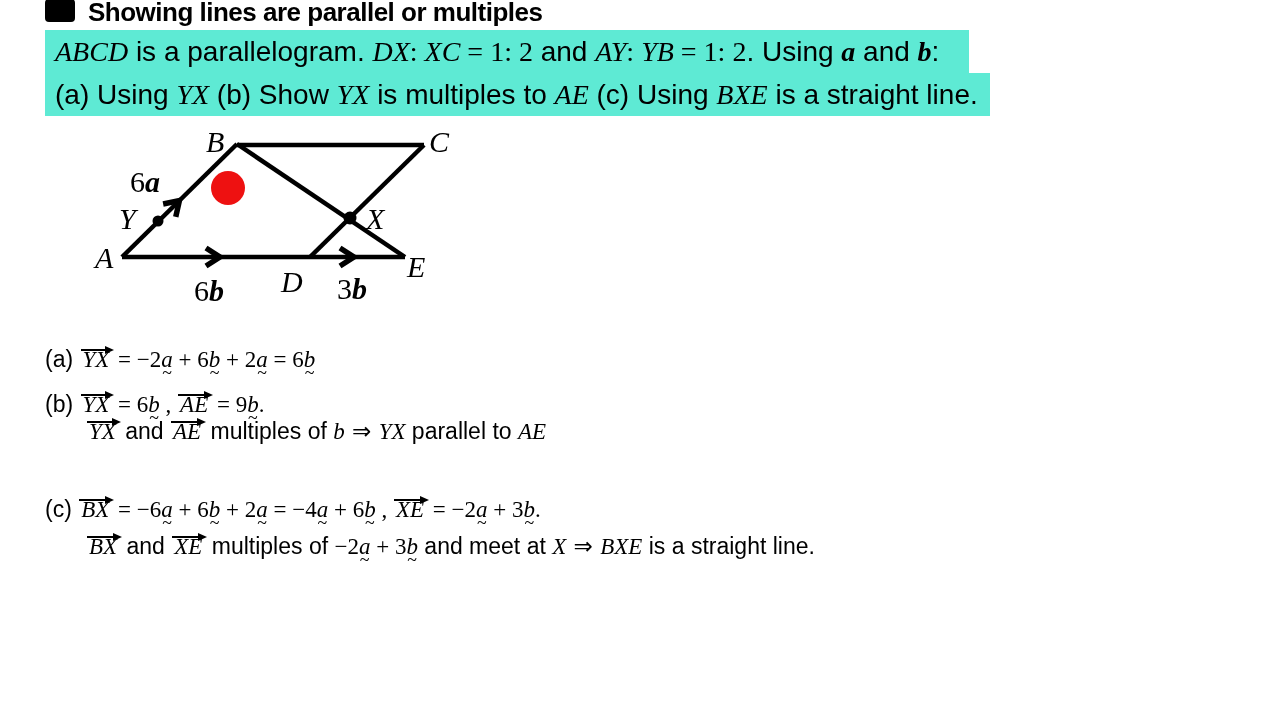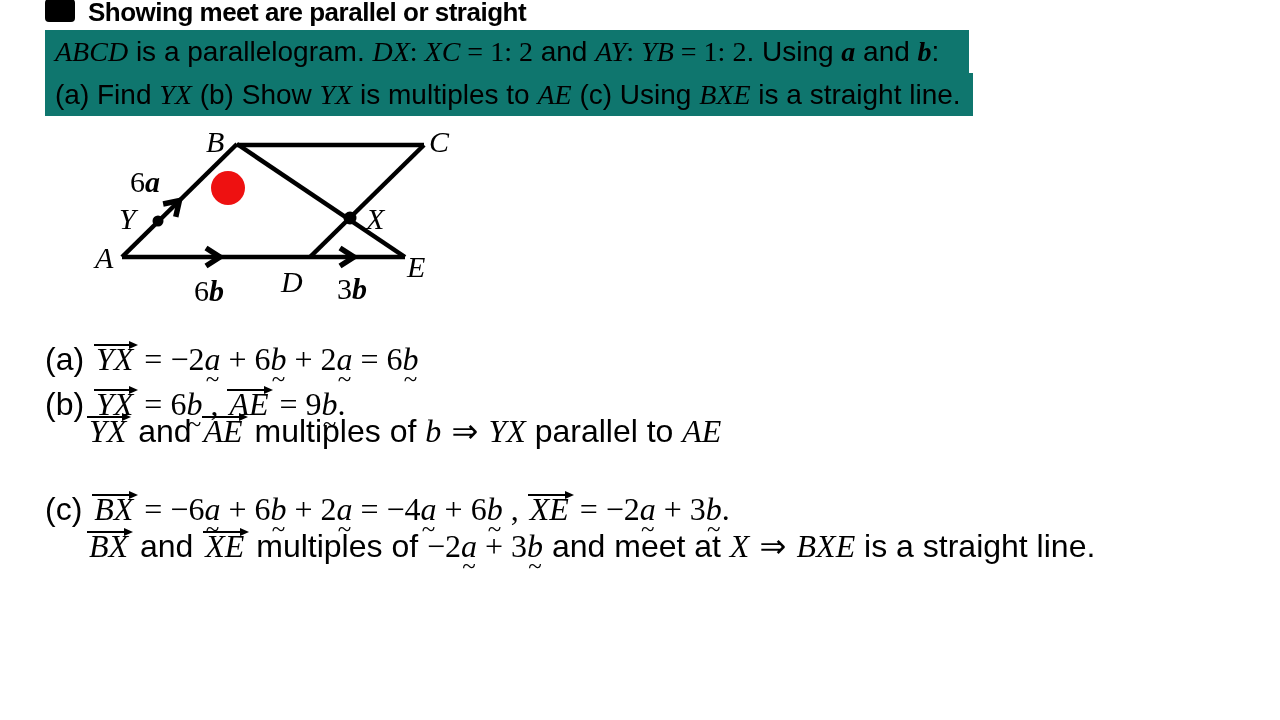--- a/index.html
+++ b/index.html
@@ -7,21 +7,21 @@
        font-family:"Liberation Sans",sans-serif;color:#000;}
   .page{position:absolute;inset:0;}
 
   
   .title-row{position:absolute;left:45px;top:0;height:26px;display:flex;align-items:flex-start;}
   .bullet{width:30px;height:23px;background:#000;border-radius:4px;margin-right:13px;margin-top:-1px;}
   .title-text{font-family:"Liberation Sans",sans-serif;font-weight:bold;font-size:26px;
               line-height:25px;letter-spacing:-0.5px;white-space:nowrap;}
 
   
-  .hl{position:absolute;left:45px;background:#0f766e;height:43px;line-height:43px;
+  .hl{position:absolute;left:45px;background:#5eead4;height:43px;line-height:43px;
       white-space:nowrap;font-size:28px;padding-left:10px;}
   .hl1{top:30px;padding-right:30px;}
   .hl2{top:73px;padding-right:12px;}
 
   
   .tk{white-space:pre;}
   .txt{font-family:"Liberation Sans",sans-serif;}
   .mi {font-family:"Liberation Serif",serif;font-style:italic;}
   .mb {font-family:"Liberation Serif",serif;font-style:italic;font-weight:bold;}
   .mn {font-family:"Liberation Serif",serif;}
@@ -31,21 +31,21 @@
   .vec::before{content:"";position:absolute;left:1px;right:7px;top:1px;border-top:2.2px solid #000;}
   .vec::after{content:"";position:absolute;right:-2px;top:2px;transform:translateY(-50%);
        width:0;height:0;border-left:9px solid #000;border-top:4.5px solid transparent;
        border-bottom:4.5px solid transparent;}
   .ut{font-family:"Liberation Serif",serif;font-style:italic;position:relative;
       display:inline-block;line-height:1.05;}
   .ut::after{content:"~";position:absolute;left:50%;transform:translateX(-50%);
       bottom:-0.62em;font-size:0.78em;font-style:normal;font-family:"Liberation Serif",serif;}
 
   
-  .sol{position:absolute;left:45px;white-space:nowrap;font-size:32px;line-height:34px;height:34px;}
+  .sol{position:absolute;left:45px;white-space:nowrap;font-size:23px;line-height:34px;height:34px;}
   .sol.indent{left:86px;}
   .sol-a {top:342px;}
   .sol-b1{top:387px;}
   .sol-b2{top:414px;}
   .sol-c1{top:484px;margin-top:8px;}
   .sol-c2{top:529px;}
 
   
   .diagram{position:absolute;left:80px;top:118px;width:390px;height:192px;}
   .sv-line{stroke:#000;stroke-width:4.5;fill:none;}
@@ -55,25 +55,25 @@
   .sv-num{font-style:normal;}
   .sv-bold{font-weight:bold;}
 </style>
 </head>
 <body>
 
 <div class="page">
 
   <div class="title-row">
     <div class="bullet"></div>
-    <div class="title-text">Showing meet are parallel or straight</div>
+    <div class="title-text">Showing lines are parallel or multiples</div>
   </div>
 
   <div class="hl hl1"><span class="tk mi">ABCD</span><span class="tk txt"> is a parallelogram. </span><span class="tk mi">DX</span><span class="tk mn">: </span><span class="tk mi">XC</span><span class="tk mn"> = 1: 2</span><span class="tk txt"> and </span><span class="tk mi">AY</span><span class="tk mn">: </span><span class="tk mi">YB</span><span class="tk mn"> = 1: 2</span><span class="tk txt">. Using </span><span class="tk mb">a</span><span class="tk txt"> and </span><span class="tk mb">b</span><span class="tk txt">:</span></div>
-  <div class="hl hl2"><span class="tk txt">(a) Find </span><span class="tk mi">YX</span><span class="tk txt"> (b) Show </span><span class="tk mi">YX</span><span class="tk txt"> is multiples to </span><span class="tk mi">AE</span><span class="tk txt"> (c) Using </span><span class="tk mi">BXE</span><span class="tk txt"> is a straight line.</span></div>
+  <div class="hl hl2"><span class="tk txt">(a) Using </span><span class="tk mi">YX</span><span class="tk txt"> (b) Show </span><span class="tk mi">YX</span><span class="tk txt"> is multiples to </span><span class="tk mi">AE</span><span class="tk txt"> (c) Using </span><span class="tk mi">BXE</span><span class="tk txt"> is a straight line.</span></div>
 
   <svg class="diagram" viewBox="80 118 390 192">
 
     <line class="sv-line" x1="122" y1="257" x2="237" y2="144"></line>
     <line class="sv-line" x1="237" y1="145" x2="424" y2="145"></line>
     <line class="sv-line" x1="122" y1="257" x2="405" y2="257"></line>
     <line class="sv-line" x1="237" y1="144" x2="405" y2="257"></line>
     <line class="sv-line" x1="310" y1="257" x2="424" y2="145"></line>
 
     <path class="sv-arrow" d="M -12 -9 L 2 0 L -12 9" transform="translate(178,202) rotate(-44.5)"></path>

